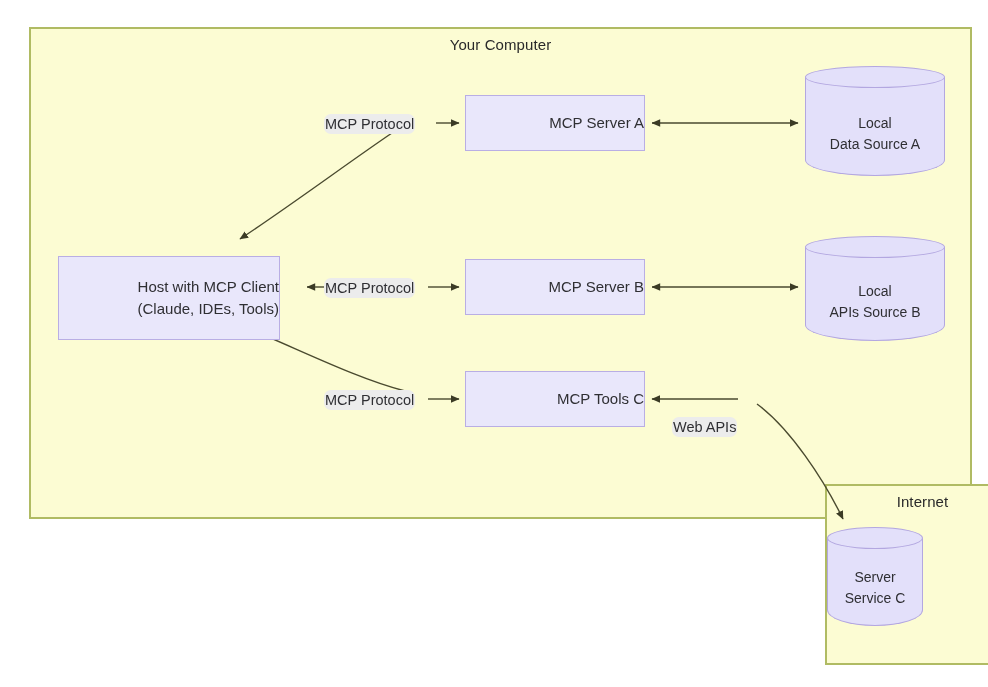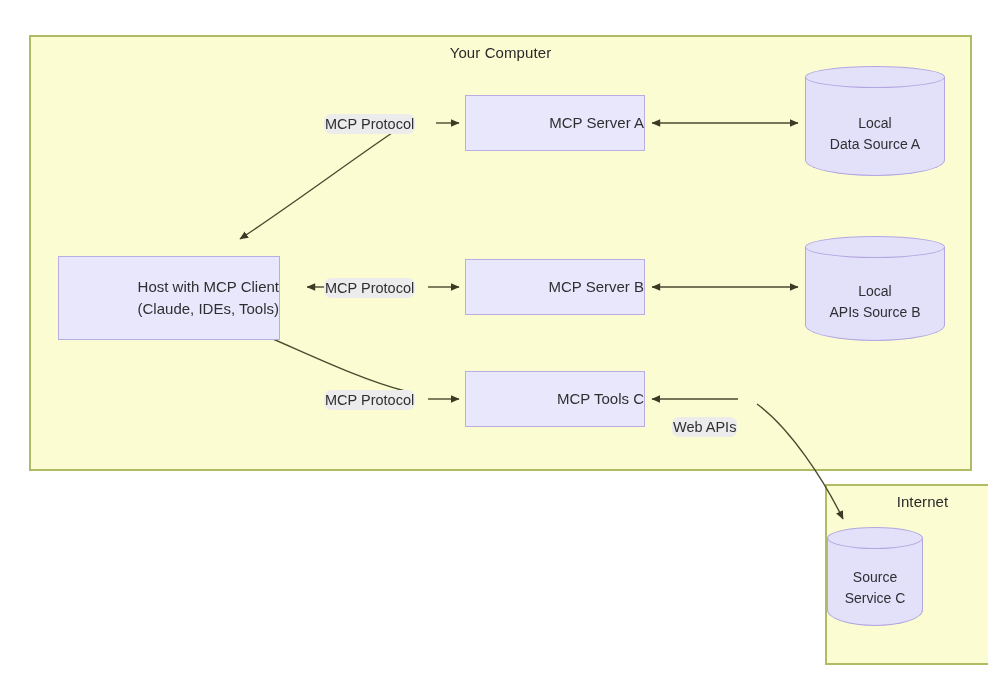--- a/index.html
+++ b/index.html
@@ -26,21 +26,21 @@
     width: 988px;
     height: 687px;
   }
   .boundary {
     position: absolute;
     background: #fcfcd3;
     border: 2px solid #b0bb63;
     box-sizing: border-box;
   }
   #boundary-computer {
-    left: 29px; top: 35px; width: 943px; height: 436px;
+    left: 29px; top: 27px; width: 943px; height: 492px;
   }
   #boundary-internet {
     left: 778px; top: 484px; width: 195px; height: 181px; margin-left: 47px;
   }
   .boundary-title {
     position: absolute;
     width: 100%;
     text-align: center;
     top: 7px;
     font-size: 15px;
@@ -210,21 +210,21 @@
     <div class="cyl-label">
       <span>Local</span>
       <span>APIs Source B</span>
     </div>
   </div>
 
   <div class="cylinder" id="node-remote-c">
     <div class="cyl-body"></div>
     <div class="cyl-top"></div>
     <div class="cyl-label">
-      <span>Source</span>
+      <span>Server</span>
       <span>Service C</span>
     </div>
   </div>
 
   <div class="edge-label" id="label-proto-a">MCP Protocol</div>
   <div class="edge-label" id="label-proto-b">MCP Protocol</div>
   <div class="edge-label" id="label-proto-c">MCP Protocol</div>
   <div class="edge-label" id="label-webapis">Web APIs</div>
 
 </div>

